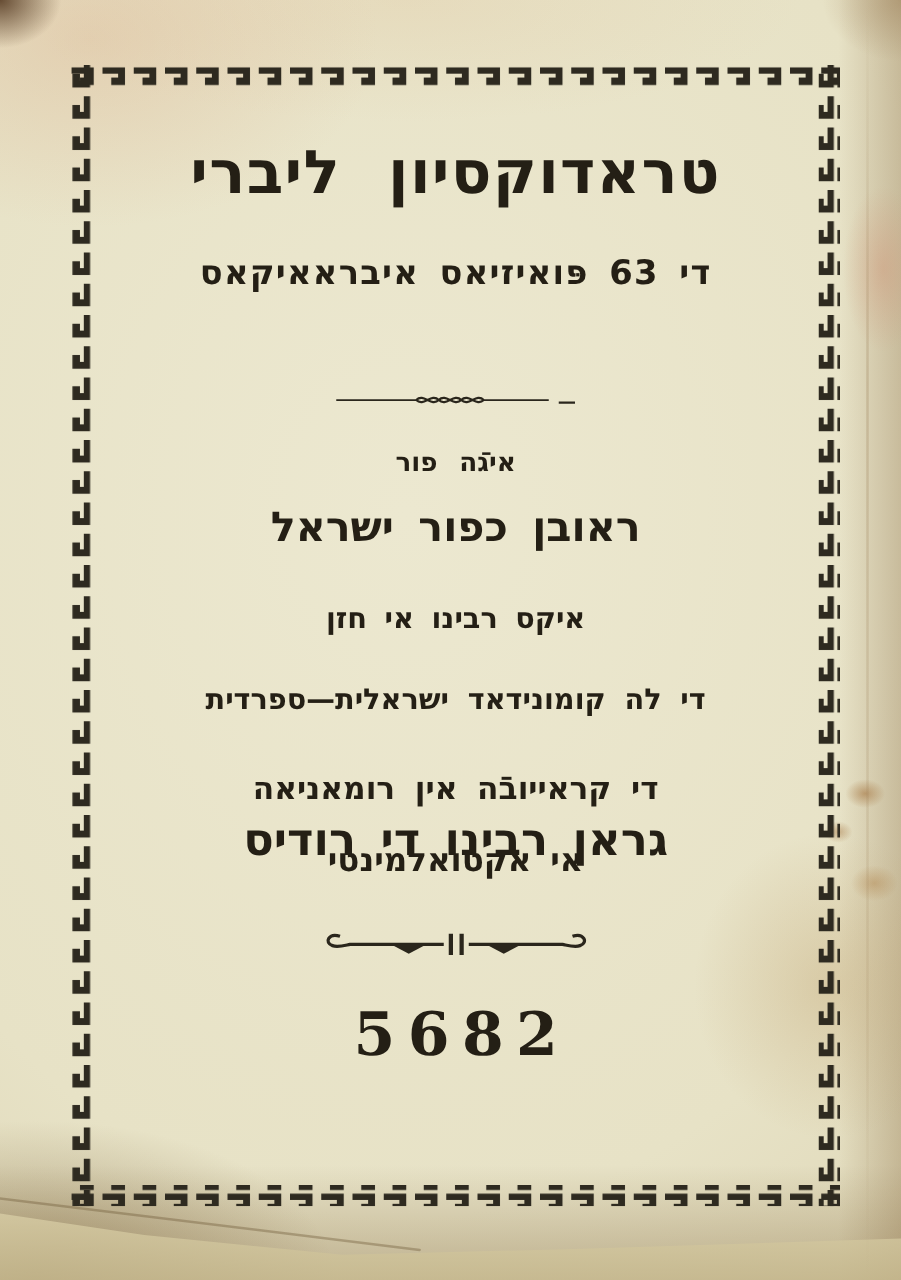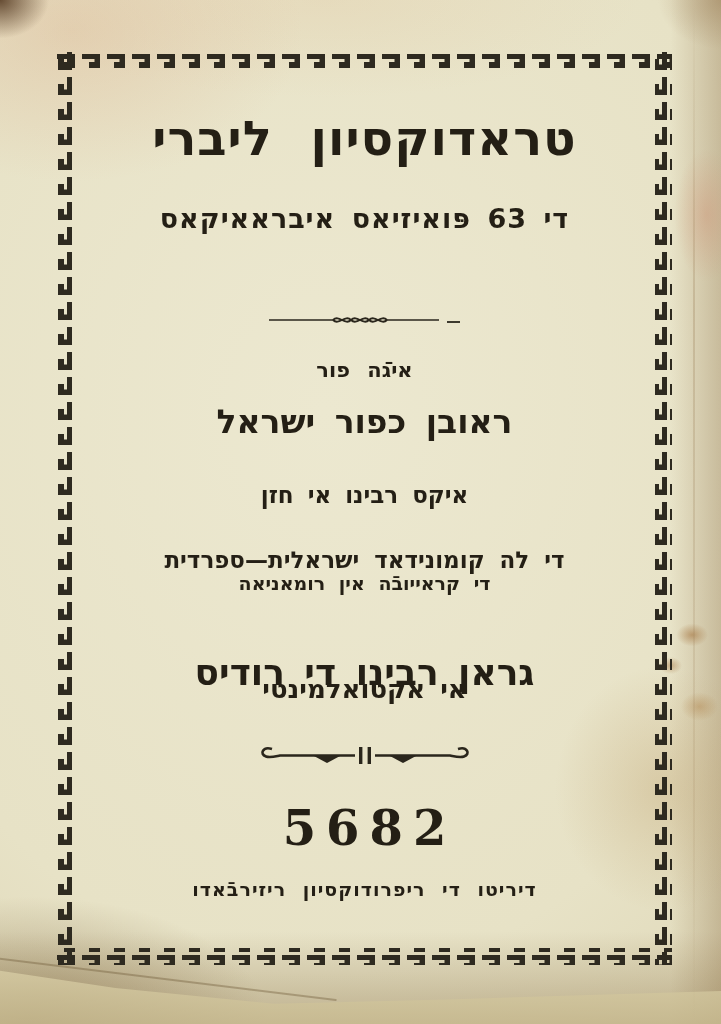--- a/index.html
+++ b/index.html
@@ -56,21 +56,21 @@
     position:absolute;left:57px;width:615px;text-align:center;
     color:#241f15;direction:rtl;line-height:1.18;font-weight:700;
   }
   .t-title   {top:110px;font-size:48px;word-spacing:20px;letter-spacing:1px;}
   .t-sub     {top:203px;font-size:27px;letter-spacing:1px;word-spacing:6px;}
   .t-line3   {top:263px;font-size:22px;word-spacing:7px;}
   .t-echa    {top:358px;font-size:21px;word-spacing:10px;}
   .t-author  {top:403px;font-size:33px;word-spacing:8px;}
   .t-role1   {top:470px;font-size:23px;word-spacing:6px;margin-top:12px;}
   .t-role2   {top:524px;font-size:23px;word-spacing:7px;margin-top:23px;}
-  .t-role3   {top:572px;font-size:19px;word-spacing:7px;}
+  .t-role3   {top:616px;font-size:25px;word-spacing:7px;}
   .t-role4   {top:674px;font-size:26px;word-spacing:6px;}
   .t-role5   {top:652px;font-size:36px;word-spacing:7px;}
   .t-year    {top:800px;font-size:48px;font-family:"DejaVu Serif",serif;
               letter-spacing:10px;direction:ltr;font-weight:700;text-indent:10px;}
   .t-imprint {top:878px;font-size:19px;word-spacing:9px;letter-spacing:1px;}
   .orn{position:absolute;left:57px;width:615px;text-align:center;}
   .orn-rope{top:312px;}
   .orn-bracket{top:742px;}
 </style>
 </head>
@@ -129,15 +129,14 @@
           <path d="M15 7 C6 4 2 12 9 14.5 C13 16 18 14.5 23 13.5 L98 13.5" fill="none" stroke-width="2.6"></path>
           <path d="M56 13.5 L84 13.5 L70 21 Z" stroke="none"></path>
         </g>
         <rect x="102" y="5" width="3.4" height="17" stroke="none"></rect>
         <rect x="110.6" y="5" width="3.4" height="17" stroke="none"></rect>
       </g>
     </svg>
   </div>
 
   <div class="line t-year">5682</div>
-  <div class="line t-imprint">דיריטו די ריפרודוקסיון ריזירבֿאדו</div>
 
 </div>
 
 </body></html>

